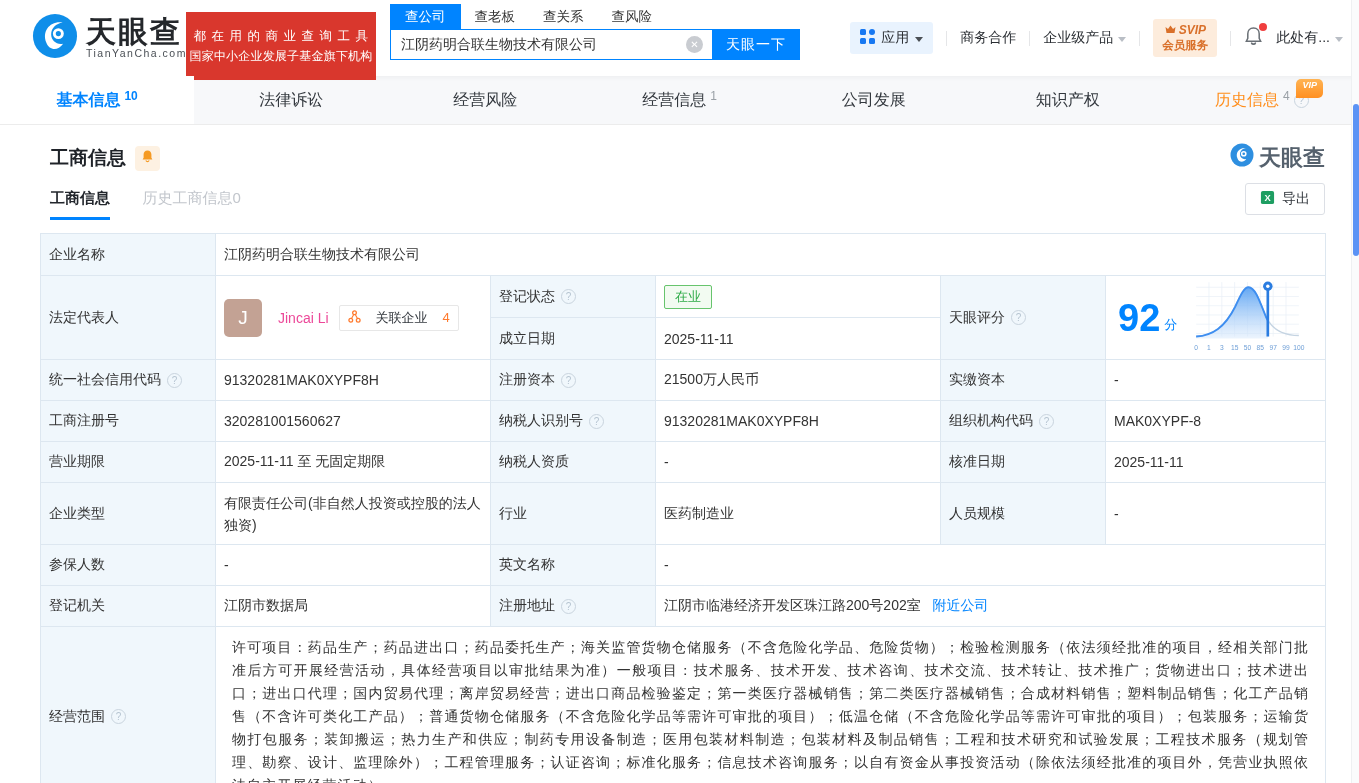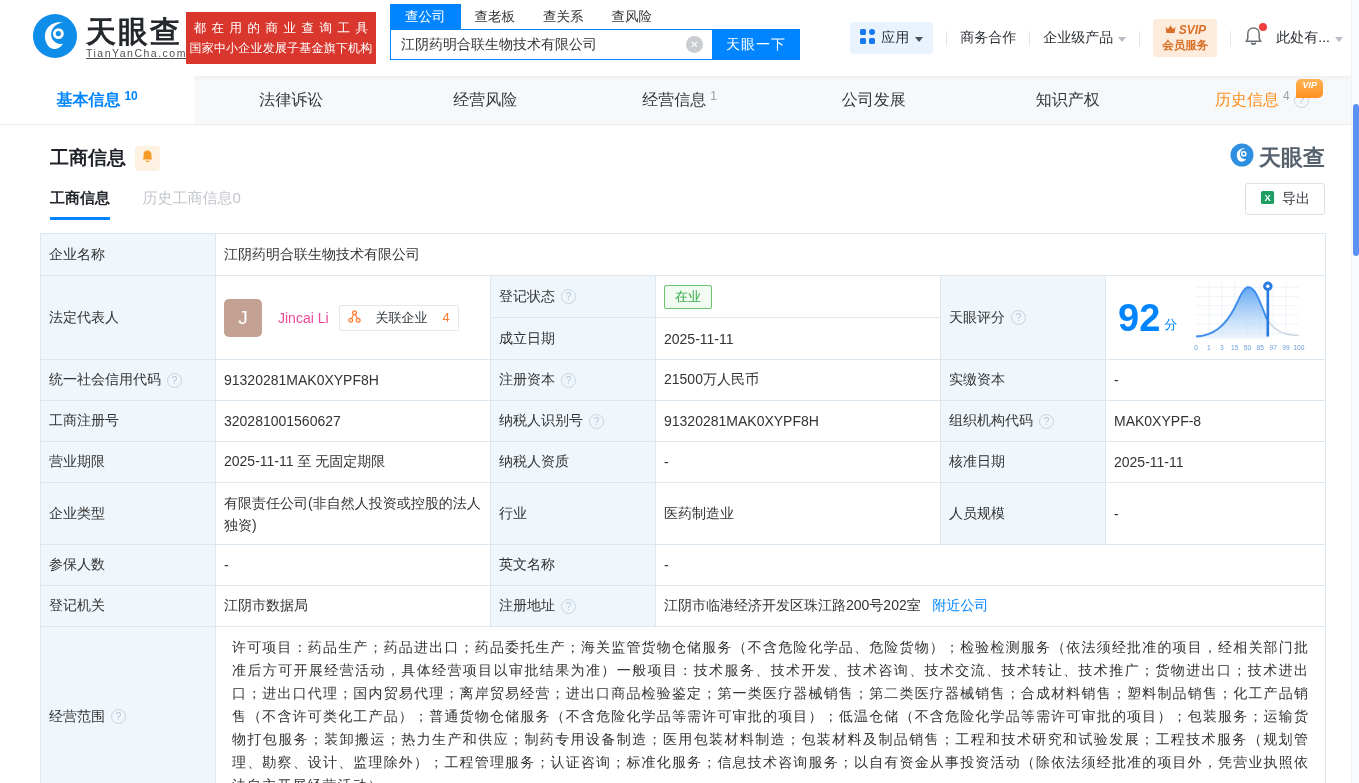--- a/index.html
+++ b/index.html
@@ -4,22 +4,22 @@
 <style>
   * { margin:0; padding:0; box-sizing:border-box; }
   html,body { width:1359px; height:783px; overflow:hidden; background:#fff;
     font-family:"Liberation Sans","DejaVu Sans",sans-serif; color:#333; }
   .page { position:relative; width:1359px; height:783px; }
 
   
   .topbar { position:relative; height:76px; background:#fff; }
   .logo { position:absolute; left:32px; top:13px; display:flex; align-items:center; gap:8px; }
   .logo-txt .cn { font-size:30px; font-weight:bold; color:#24272b; letter-spacing:2px; line-height:30px;}
-  .logo-txt .en { font-size:10.5px; color:#4a4f55; letter-spacing:1.5px;text-decoration:underline; }
-  .slogan { position:absolute; left:186px; top:12px; width:190px; height:52px; background:#d9372d;
+  .logo-txt .en { font-size:10.5px; color:#4a4f55; letter-spacing:1.5px; }
+  .slogan { position:absolute; left:186px; top:12px; width:190px; height:68px; background:#d9372d;
     color:#fff; display:flex; flex-direction:column; justify-content:center; align-items:center; }
   .slogan .l1 { font-size:12.5px; letter-spacing:5.5px; margin-left:5px; }
   .slogan .l2 { font-size:12px; letter-spacing:0.2px; margin-top:3px; }
   .searchbox { position:absolute; left:390px; top:4px; }
   .search-tabs { display:flex; height:25px; align-items:stretch; }
   .search-tab { padding:0 14px; font-size:13.5px; color:#333; display:flex; align-items:center; cursor:pointer; }
   .search-tab.active { background:#0084ff; color:#fff; padding:8px 15px; }
   .search-row { display:flex; margin-top:0; height:31px; }
   .search-input-wrap { position:relative; width:322px; }
   .search-input { width:322px; height:31px; border:1px solid #0084ff; border-right:none; padding:0 32px 0 10px;

